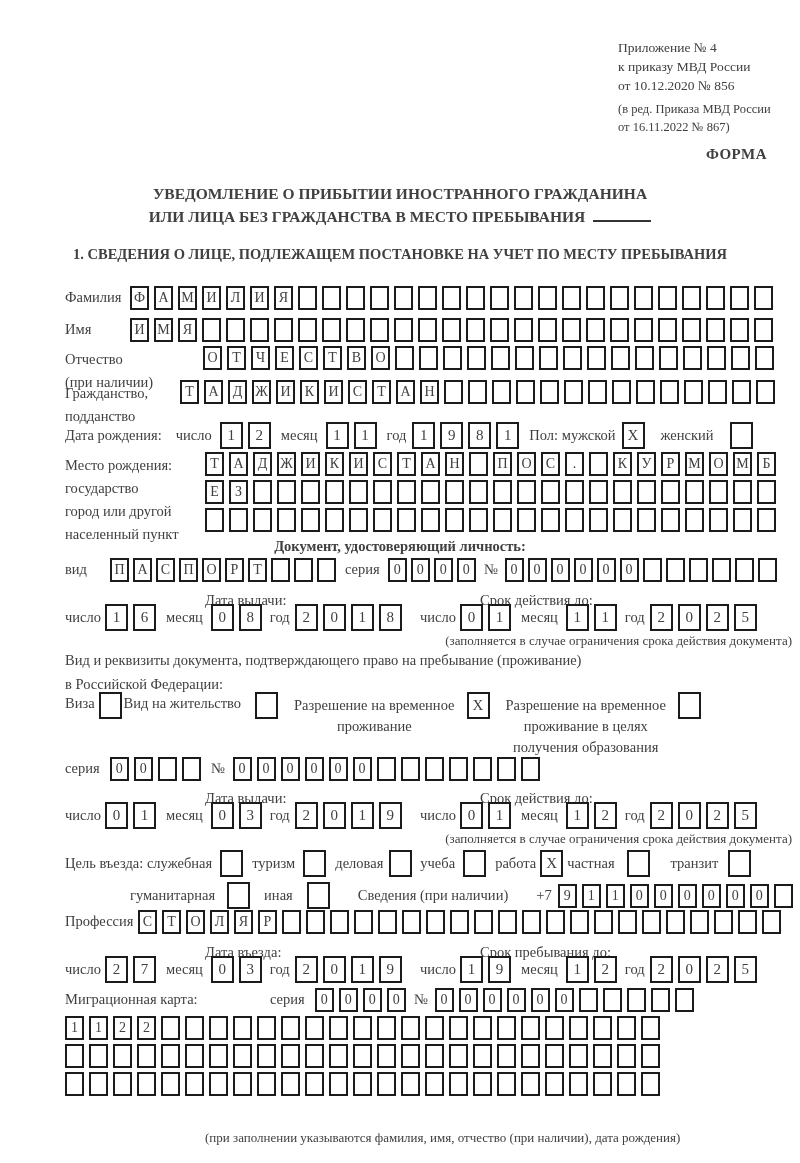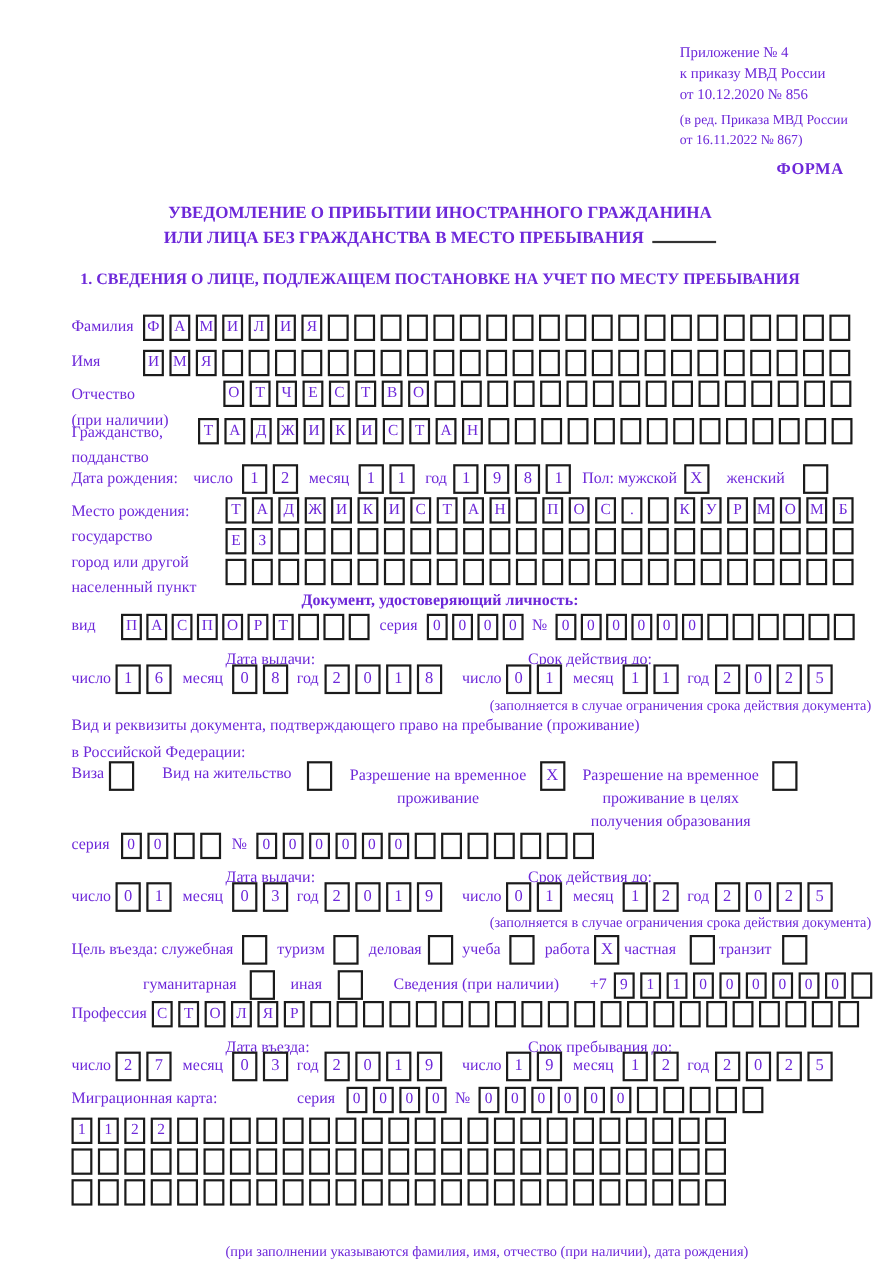--- a/index.html
+++ b/index.html
@@ -1,16 +1,16 @@
 <!DOCTYPE html>
 <html><head>
 <meta charset="utf-8">
 <style>
   html,body{margin:0;padding:0;background:#fff;}
-  .page{position:relative;width:800px;height:1163px;background:#ffffff;color:#6d28d9;
+  .page{position:relative;width:800px;height:1163px;background:#ffffff;color:#404040;
         font-family:"Liberation Serif", "DejaVu Serif", serif;font-size:14.5px;overflow:hidden;}
   .abs{position:absolute;}
   .b{font-weight:bold;}
   .lbl{display:inline-block;}
   .cells{display:inline-flex;gap:5px;vertical-align:top;}
   .tight .cells, .cells.tight{gap:4px;}
   .cell{flex:none;width:19px;height:24px;border:2px solid #1b1b1b;box-sizing:border-box;
         display:flex;align-items:center;justify-content:center;font-size:14px;background:#fff;}
   .big .cell{width:23px;height:27px;font-size:15px;}
   .row{display:flex;align-items:flex-start;}
@@ -384,21 +384,21 @@
   <div class="abs caption" style="top:633px;right:8px;">(заполняется в случае ограничения срока действия документа)</div>
 
   <div class="abs" style="top:652px;left:65px;">Вид и реквизиты документа, подтверждающего право на пребывание (проживание)</div>
   <div class="abs" style="top:676px;left:65px;">в Российской Федерации:</div>
 
   <div class="abs cbgroup" style="top:692px;left:65px;">
     <span class="lbl" style="padding-top:3px;">Виза</span>
     <span class="cells big" style="margin-left:4px;">
         <span class="cell"></span>
       </span>
-    <span class="lbl" style="margin-left:26px;padding-top:3px;">Вид на жительство</span>
+    <span class="lbl" style="margin-left:2px;padding-top:3px;">Вид на жительство</span>
     <span class="cells big" style="margin-left:14px;">
         <span class="cell"></span>
       </span>
     <span class="cbl" style="margin-left:16px;padding-top:3px;">
       <span style="display:block;">Разрешение на временное</span>
       <span style="display:block;">проживание</span>
     </span>
     <span class="cells big" style="margin-left:12px;">
         <span class="cell">X</span>
       </span>
@@ -500,21 +500,21 @@
         <span class="cell"></span>
       </span>
     <span class="lbl" style="margin-left:9px;">работа</span>
     <span class="cells big" style="margin-left:4px;">
         <span class="cell">X</span>
       </span>
     <span class="lbl" style="margin-left:4px;">частная</span>
     <span class="cells big" style="margin-left:12px;">
         <span class="cell"></span>
       </span>
-    <span class="lbl" style="margin-left:4px;">транзит</span>
+    <span class="lbl" style="margin-left:21px;">транзит</span>
     <span class="cells big" style="margin-left:10px;">
         <span class="cell"></span>
       </span>
   </div>
 
   <div class="abs row" style="top:882px;left:130px;align-items:center;">
     <span class="lbl">гуманитарная</span>
     <span class="cells big" style="margin-left:12px;">
         <span class="cell"></span>
       </span>

